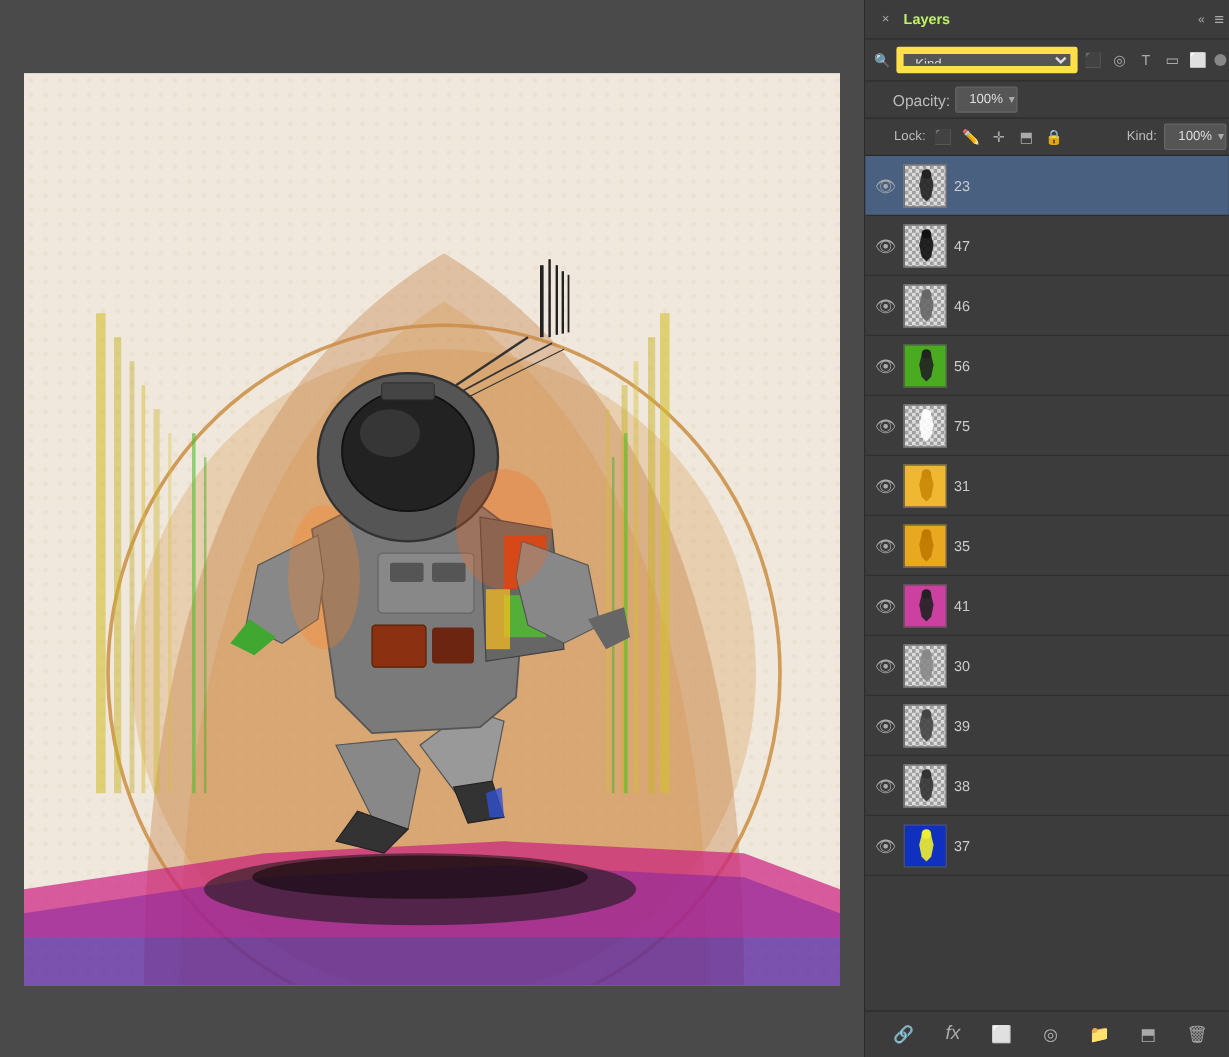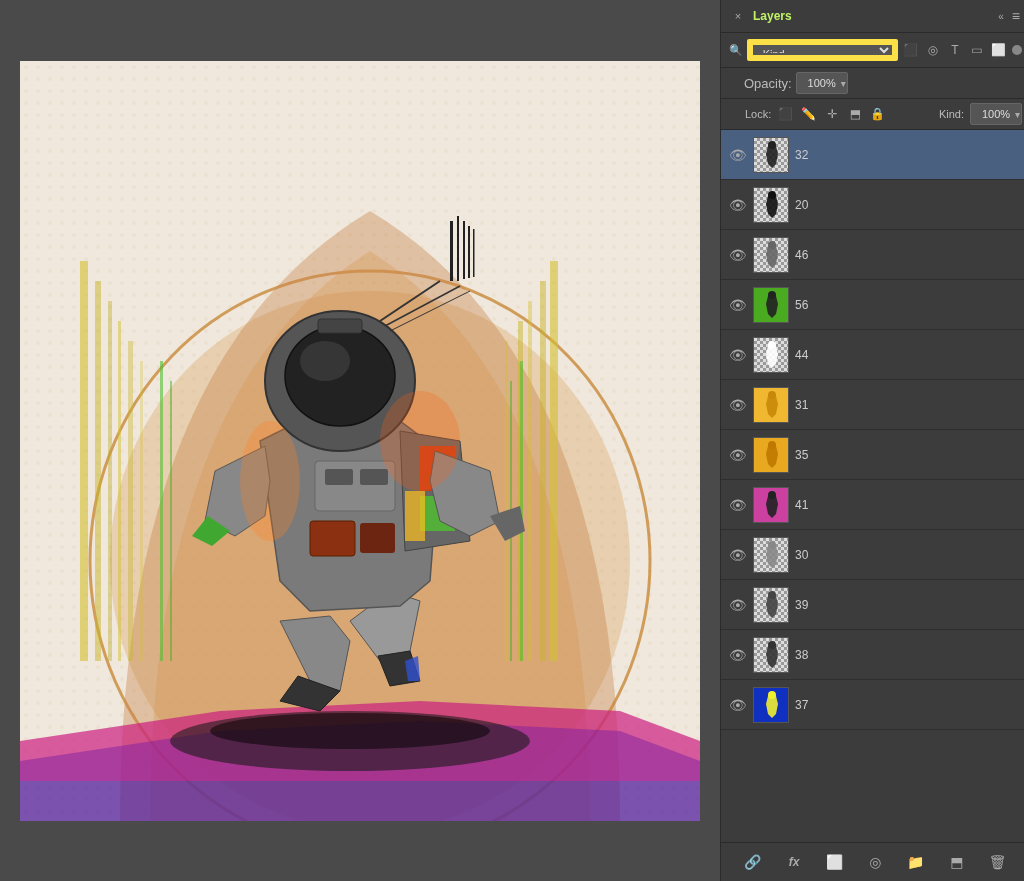--- a/index.html
+++ b/index.html
@@ -477,29 +477,29 @@
   </div>
 
   <div class="layers-list" id="layers-list">
 
   <div class="layer-item selected">
         <span class="eye-icon">👁</span>
         <div class="layer-thumb checker"><svg width="36" height="36" viewBox="0 0 36 36">
             <path d="M14 8 Q18 2 22 8 L24 16 L22 26 L18 30 L14 26 L12 16Z" fill="#222" opacity="0.9"></path>
             <circle cx="18" cy="7" r="4" fill="#222"></circle>
           </svg></div>
-        <span class="layer-name">32</span>
+        <span class="layer-name">23</span>
       </div>
       <div class="layer-item">
         <span class="eye-icon">👁</span>
         <div class="layer-thumb checker"><svg width="36" height="36" viewBox="0 0 36 36">
             <path d="M14 8 Q18 2 22 8 L24 16 L22 26 L18 30 L14 26 L12 16Z" fill="#111" opacity="0.9"></path>
             <circle cx="18" cy="7" r="4" fill="#111"></circle>
           </svg></div>
-        <span class="layer-name">20</span>
+        <span class="layer-name">47</span>
       </div>
       <div class="layer-item">
         <span class="eye-icon">👁</span>
         <div class="layer-thumb checker"><svg width="36" height="36" viewBox="0 0 36 36">
             <path d="M14 8 Q18 2 22 8 L24 16 L22 26 L18 30 L14 26 L12 16Z" fill="#666" opacity="0.9"></path>
             <circle cx="18" cy="7" r="4" fill="#666"></circle>
           </svg></div>
         <span class="layer-name">46</span>
       </div>
       <div class="layer-item">
@@ -509,21 +509,21 @@
             <circle cx="18" cy="7" r="4" fill="#222"></circle>
           </svg></div>
         <span class="layer-name">56</span>
       </div>
       <div class="layer-item">
         <span class="eye-icon">👁</span>
         <div class="layer-thumb checker"><svg width="36" height="36" viewBox="0 0 36 36">
             <path d="M14 8 Q18 2 22 8 L24 16 L22 26 L18 30 L14 26 L12 16Z" fill="#fff" opacity="0.9"></path>
             <circle cx="18" cy="7" r="4" fill="#fff"></circle>
           </svg></div>
-        <span class="layer-name">44</span>
+        <span class="layer-name">75</span>
       </div>
       <div class="layer-item">
         <span class="eye-icon">👁</span>
         <div class="layer-thumb" style="background: rgb(240, 184, 48);"><svg width="36" height="36" viewBox="0 0 36 36">
             <path d="M14 8 Q18 2 22 8 L24 16 L22 26 L18 30 L14 26 L12 16Z" fill="#c8880a" opacity="0.9"></path>
             <circle cx="18" cy="7" r="4" fill="#c8880a"></circle>
           </svg></div>
         <span class="layer-name">31</span>
       </div>
       <div class="layer-item">
@@ -571,20 +571,20 @@
         <div class="layer-thumb" style="background: rgb(16, 48, 192);"><svg width="36" height="36" viewBox="0 0 36 36">
             <path d="M14 8 Q18 2 22 8 L24 16 L22 26 L18 30 L14 26 L12 16Z" fill="#f0f030" opacity="0.9"></path>
             <circle cx="18" cy="7" r="4" fill="#f0f030"></circle>
           </svg></div>
         <span class="layer-name">37</span>
       </div>
     </div>
 
   <div class="bottom-toolbar">
     <span class="bottom-icon">🔗</span>
-    <span class="bottom-icon" style="font-style:italic;font-weight:bold;font-size:12px;">fx</span>
+    <span class="bottom-icon" style="font-style:italic;font-weight:normal;font-size:16px;">fx</span>
     <span class="bottom-icon">⬜</span>
     <span class="bottom-icon">◎</span>
     <span class="bottom-icon">📁</span>
     <span class="bottom-icon">⬒</span>
     <span class="bottom-icon">🗑</span>
   </div>
 </div>
 
 </body></html>

